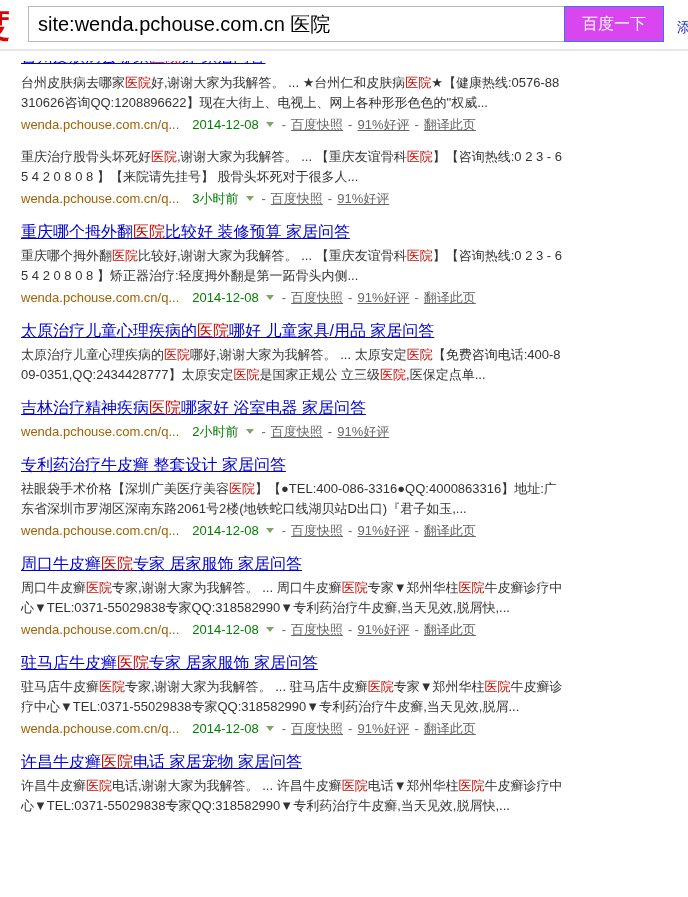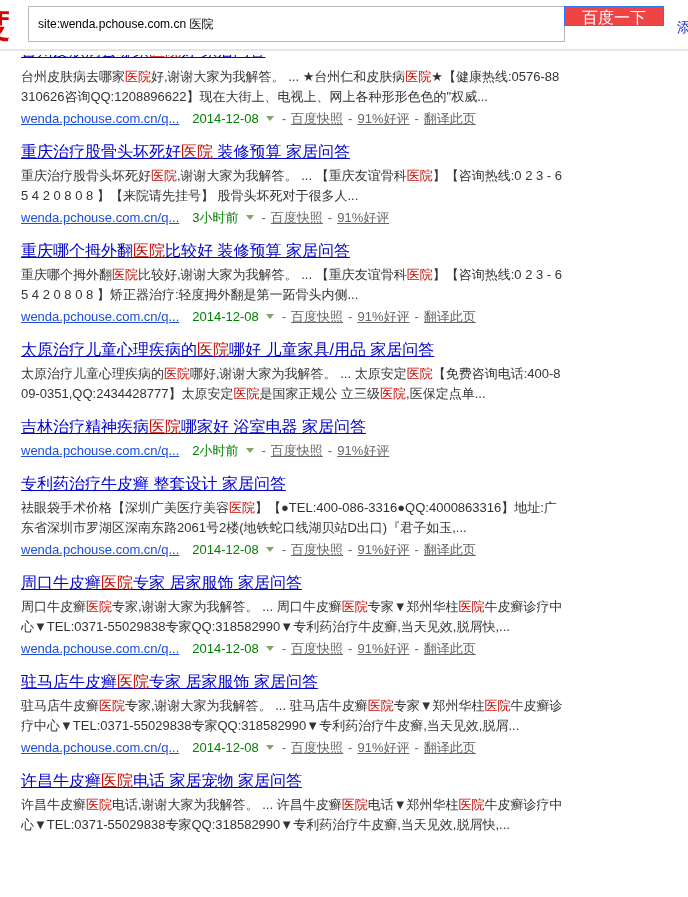--- a/index.html
+++ b/index.html
@@ -6,41 +6,41 @@
   body{
     width:688px;height:897px;overflow:hidden;background:#ffffff;
     font-family:"Liberation Sans","DejaVu Sans",sans-serif;
   }
   
   .header{position:relative;height:49px;background:#fff;border-bottom:2px solid #e6e6e6;}
   .logo-clip{position:absolute;left:0;top:5px;width:13px;height:40px;overflow:hidden;}
   .logo-clip span{display:block;margin-left:-24px;font-size:34px;line-height:40px;font-weight:bold;color:#dd0300;}
   #search-input{
     position:absolute;left:28px;top:6px;width:537px;height:36px;box-sizing:border-box;
-    border:1px solid #b8b8b8;padding:0 9px;font-size:12px;color:#000;outline:none;
+    border:1px solid #b8b8b8;padding:0 9px;font-size:20px;color:#000;outline:none;
     font-family:"Liberation Sans","DejaVu Sans",sans-serif;
   }
   #search-btn{
-    position:absolute;left:564px;top:6px;width:100px;height:20px;box-sizing:border-box;
-    background:#ef4444;border:1px solid #2d78f4;color:#fff;font-size:16px;cursor:pointer;
+    position:absolute;left:564px;top:6px;width:100px;height:36px;box-sizing:border-box;
+    background:#d946ef;border:1px solid #2d78f4;color:#fff;font-size:16px;cursor:pointer;
     font-family:Liberation Serif, serif;
   }
   .right-clip{position:absolute;right:0;top:18px;width:11px;height:18px;overflow:hidden;}
   .right-clip span{display:block;font-size:14px;line-height:18px;color:#1a2fcc;}
   
-  #results{padding:4px 0 0 21px;}
+  #results{padding:10px 0 0 21px;}
   .result{margin-bottom:12px;}
   .result h3{margin:0 0 4px 0;padding:0;font-weight:normal;font-size:16px;line-height:21px;}
   .result h3 a{color:#0000cc;text-decoration:underline;cursor:pointer;}
   em{font-style:normal;color:#c60a00;}
   .title-clip{height:6px;overflow:hidden;margin-bottom:6px;width:545px;}
   .title-clip .inner{margin-top:-15px;}
   .abstract{width:545px;font-size:13px;line-height:20px;color:#333;word-break:break-all;}
   .url-line{font-size:13px;line-height:20px;margin-top:2px;color:#666;white-space:nowrap;}
-  .url{color:#1d4ed8;text-decoration:underline;}
+  .url{color:#a16207;}
   .date{color:#008000;margin-left:13px;}
   .arrow{
     display:inline-block;width:0;height:0;
     border-left:4px solid transparent;border-right:4px solid transparent;
     border-top:5px solid #7fa567;margin:0 3px 2px 7px;vertical-align:middle;cursor:pointer;
   }
   .sep{color:#666;margin:0 5px;}
   .gray-link{color:#666;text-decoration:underline;cursor:pointer;margin-top:18px;}
 </style>
 </head>
@@ -65,23 +65,20 @@
       <a class="t" href="#">台州皮肤病去哪家<em>医院</em>好 家居问答</a>
     </h3>
         </div>
       </div>
     <div class="abstract">台州皮肤病去哪家<em>医院</em>好,谢谢大家为我解答。 ... ★台州仁和皮肤病<em>医院</em>★【健康热线:0576-88310626咨询QQ:1208896622】现在大街上、电视上、网上各种形形色色的"权威...</div>
     <div class="url-line">
       <span class="url">wenda.pchouse.com.cn/q...</span><span class="date">2014-12-08</span><span class="arrow"></span><span class="links"><span class="sep">-</span><a href="#" class="gray-link">百度快照</a><span class="sep">-</span><a href="#" class="gray-link">91%好评</a><span class="sep">-</span><a href="#" class="gray-link">翻译此页</a></span>
     </div>
   </div>
     <div class="result">
-    <h3>
-      <a class="t" href="#">重庆治疗股骨头坏死好<em>医院</em> 装修预算 家居问答</a>
-    </h3>
     <div class="abstract">重庆治疗股骨头坏死好<em>医院</em>,谢谢大家为我解答。 ... 【重庆友谊骨科<em>医院</em>】【咨询热线:0 2 3 - 6 5 4 2 0 8 0 8 】【来院请先挂号】 股骨头坏死对于很多人...</div>
     <div class="url-line">
       <span class="url">wenda.pchouse.com.cn/q...</span><span class="date">3小时前</span><span class="arrow"></span><span class="links"><span class="sep">-</span><a href="#" class="gray-link">百度快照</a><span class="sep">-</span><a href="#" class="gray-link">91%好评</a></span>
     </div>
   </div>
     <div class="result">
     <h3>
       <a class="t" href="#">重庆哪个拇外翻<em>医院</em>比较好 装修预算 家居问答</a>
     </h3>
     <div class="abstract">重庆哪个拇外翻<em>医院</em>比较好,谢谢大家为我解答。 ... 【重庆友谊骨科<em>医院</em>】【咨询热线:0 2 3 - 6 5 4 2 0 8 0 8 】矫正器治疗:轻度拇外翻是第一跖骨头内侧...</div>

